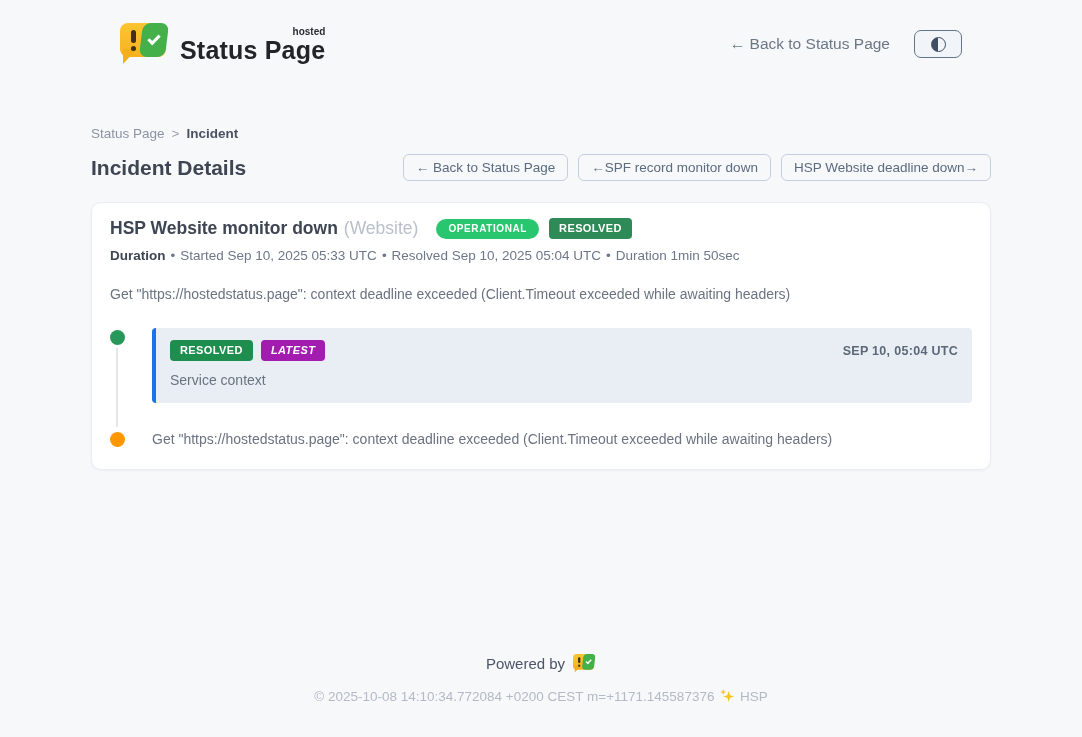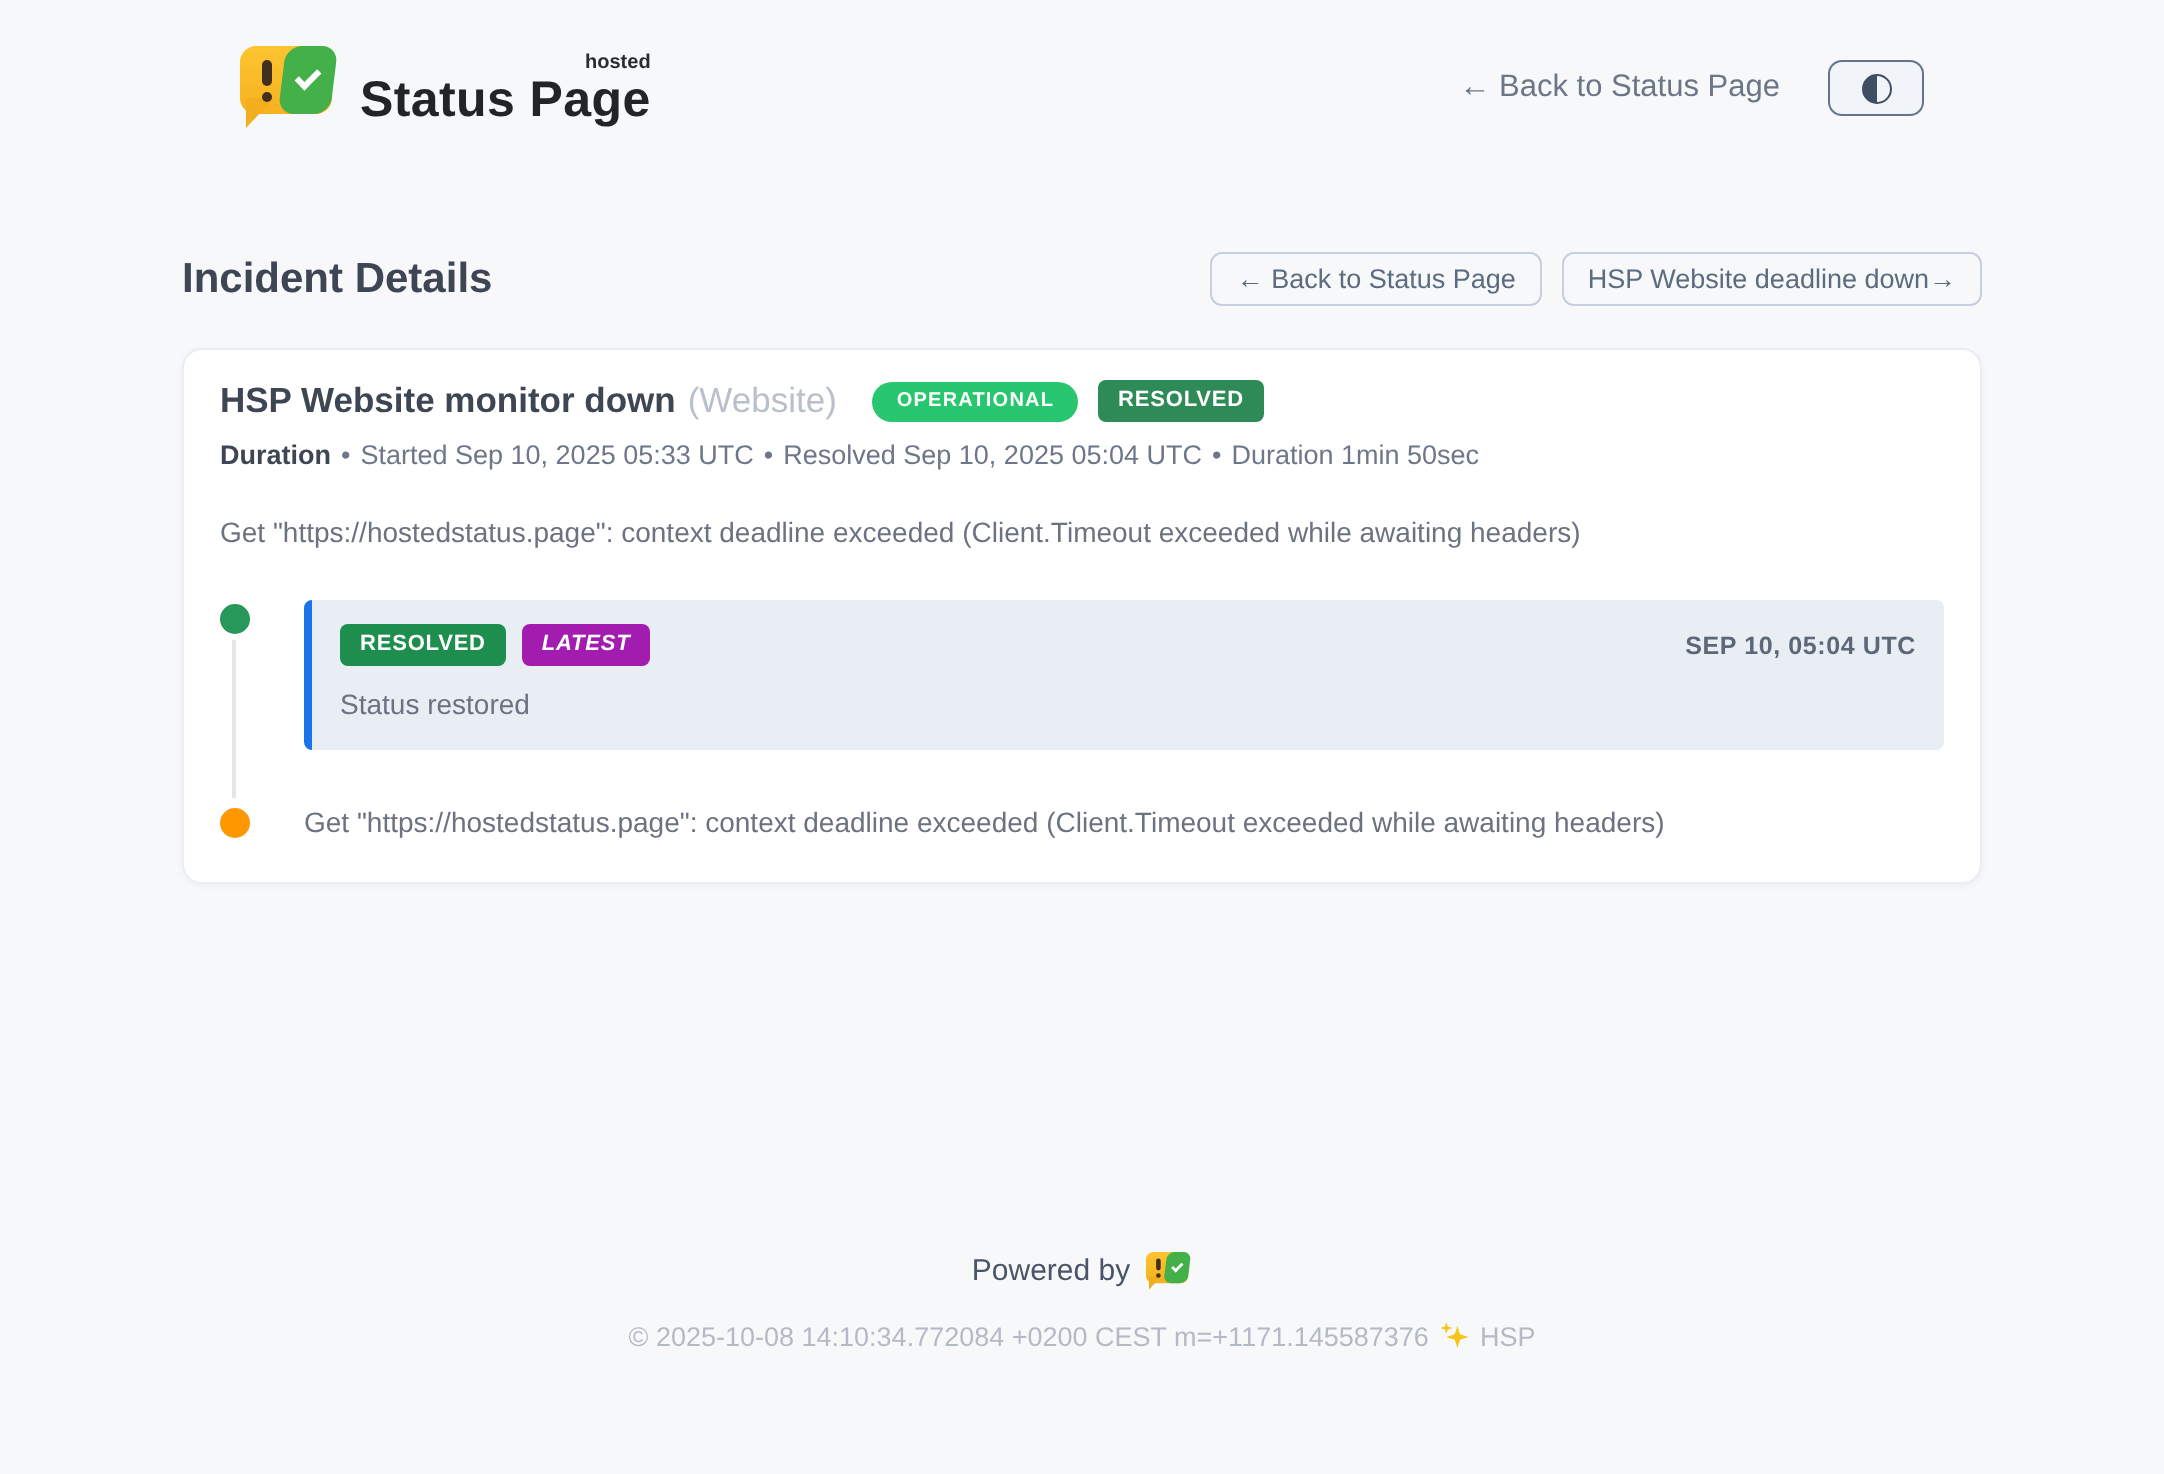--- a/index.html
+++ b/index.html
@@ -136,25 +136,29 @@
   <div class="header-right">
     <a class="back-link">← Back to Status Page</a>
     <button class="theme-toggle">
       <span class="contrast-icon"></span>
     </button>
   </div>
 </header>
 
 <main class="main">
 
+  <div class="breadcrumb">
+    <span class="bc-root">Status Page</span><span class="bc-sep">&gt;</span><span class="bc-current">Incident</span>
+  </div>
 
   <div class="title-row">
     <h1 class="page-title">Incident Details</h1>
     <div class="nav-buttons">
       <button class="nav-btn">← Back to Status Page</button>
+      <button class="nav-btn">←SPF record monitor down</button>
       <button class="nav-btn">HSP Website deadline down→</button>
     </div>
   </div>
 
   <section class="card">
     <div class="card-title-row">
       <span class="incident-title">HSP Website monitor down</span>
       <span class="incident-component">(Website)</span>
       <span class="badge badge-operational">OPERATIONAL</span>
       <span class="badge badge-resolved-main">RESOLVED</span>
@@ -171,21 +175,21 @@
       <div class="t-entry first">
         <span class="t-dot green"></span>
         <div class="entry-box highlight">
           <div class="entry-head">
             <div class="entry-badges">
               <span class="tl-badge tl-resolved">RESOLVED</span>
               <span class="tl-badge tl-latest">LATEST</span>
             </div>
             <span class="entry-time">SEP 10, 05:04 UTC</span>
           </div>
-          <p class="entry-msg">Status restored</p>
+          <p class="entry-msg">Service context</p>
         </div>
       </div>
 
       <div class="t-entry">
         <span class="t-dot orange"></span>
         <div class="entry-box plain">
           <p class="entry-msg">Get "https://hostedstatus.page": context deadline exceeded (Client.Timeout exceeded while awaiting headers)</p>
         </div>
       </div>
 

